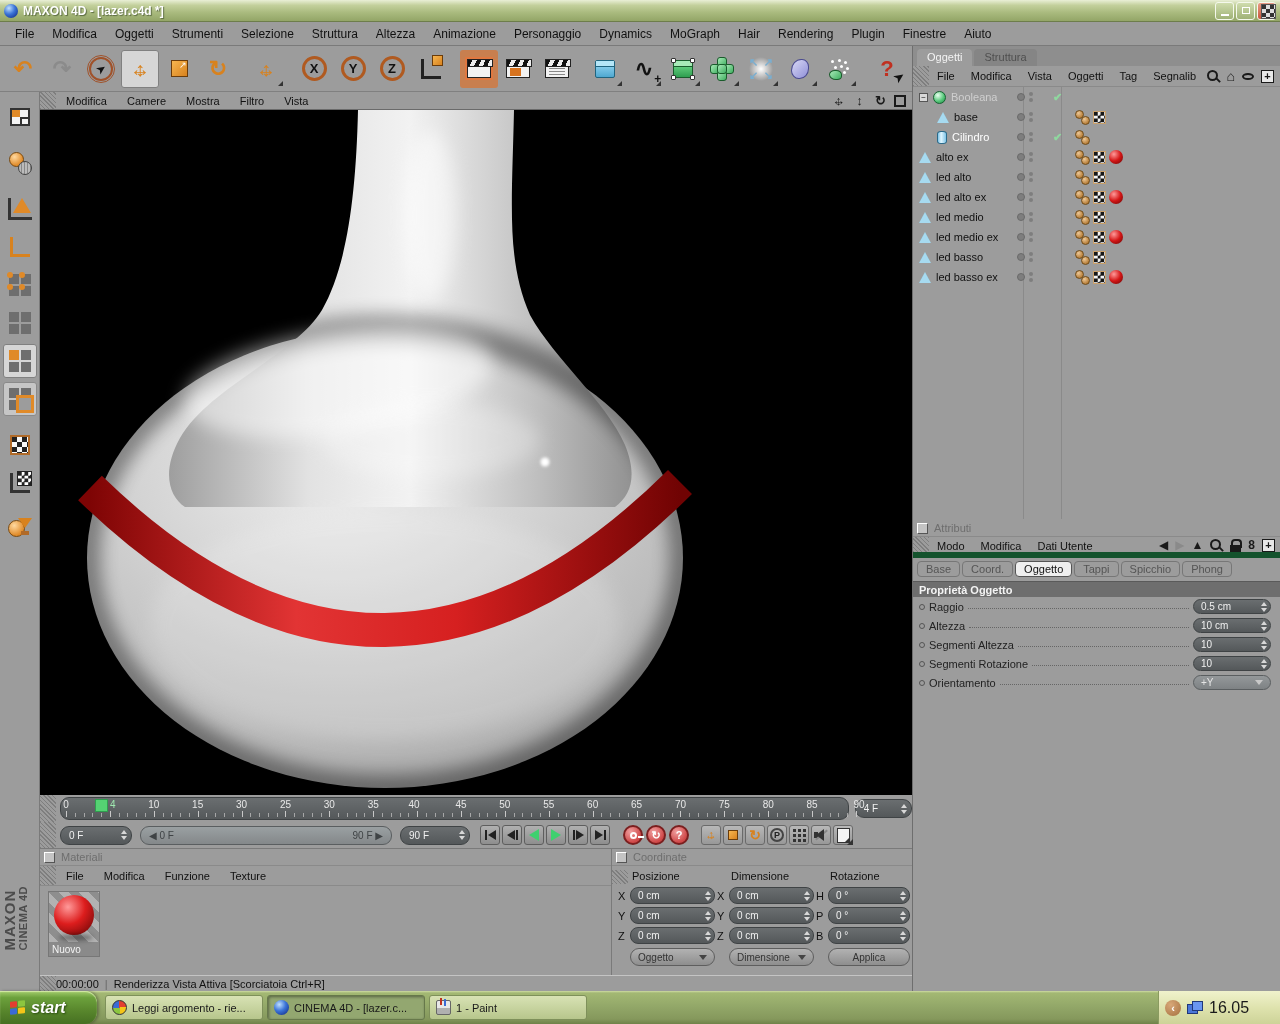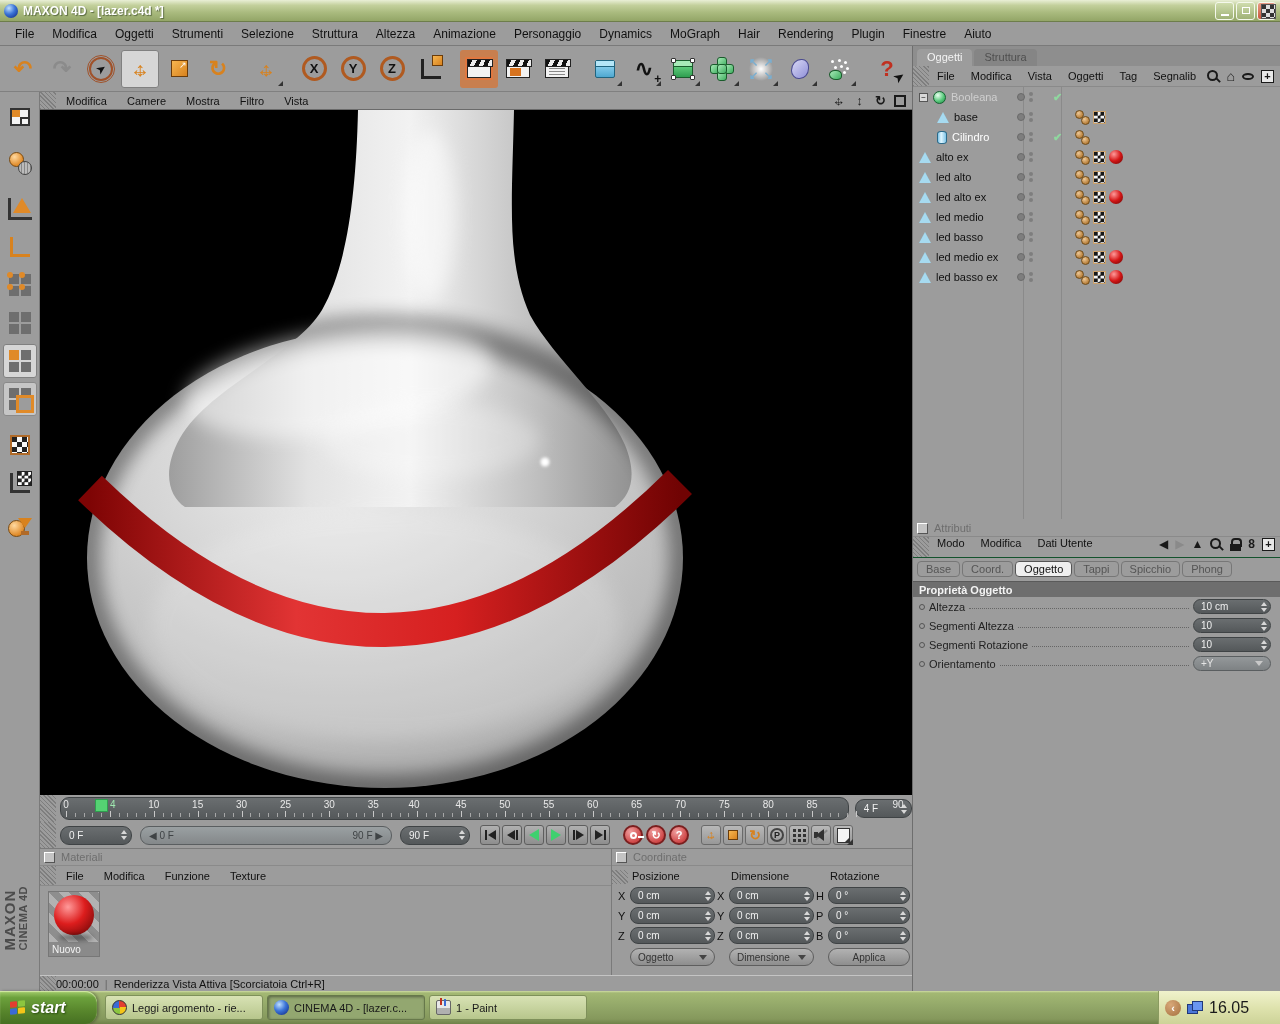--- a/index.html
+++ b/index.html
@@ -297,21 +297,21 @@
   .tag-balls::before, .tag-balls::after { content:""; position:absolute; width:7px; height:7px; border-radius:50%;
     background:radial-gradient(circle at 35% 30%, #eec896, #b9813c 70%); border:1px solid #6e4a18; }
   .tag-balls::before { left:0; top:0; }
   .tag-balls::after { left:6px; top:6px; }
   .tag-checker { width:13px; height:13px; border:1px solid #caa06a; flex:none;
     background:conic-gradient(#f4f4f4 0 25%,#161616 0 50%,#f4f4f4 0 75%,#161616 0); background-size:6.5px 6.5px; }
   .tag-material { width:14px; height:14px; border-radius:50%; flex:none;
     background:radial-gradient(circle at 35% 30%, #ff9a9a 0%, #d41616 50%, #600404 100%); }
 
   #attr { position:absolute; left:0; top:474px; width:368px; }
-  #attr-menubar { height:21px; display:flex; align-items:flex-start; border-bottom:1px solid #14532d; }
+  #attr-menubar { height:21px; display:flex; align-items:flex-end; border-bottom:6px solid #14532d; }
   #attr-menubar .menu-item { padding:0 8px; font-size:11px; color:#111; }
   #attr-objheader { height:23px; display:flex; align-items:center; gap:7px; padding-left:8px; font-size:11px; color:#111; }
   #attr-tabs { height:21px; display:flex; align-items:center; gap:2px; padding-left:4px; }
   .attr-tab { padding:1px 8px; font-size:11px; color:#555; border:1px solid #777; border-radius:4px; }
   .attr-tab.on { background:#efefef; color:#111; border-color:#555; }
   #attr-section { height:16px; background:#6e6e6e; color:#f4f4f4; font-weight:bold; font-size:11px;
     display:flex; align-items:center; padding-left:6px; border-top:1px solid #5a5a5a; margin-top:2px; }
   .prop-row { height:19px; display:flex; align-items:center; padding:0 10px 0 6px; font-size:11px; color:#222; }
   .bullet { width:6px; height:6px; border:1px solid #555; border-radius:50%; margin-right:4px; flex:none; }
   .prop-label { white-space:nowrap; }
@@ -715,21 +715,21 @@
         <span class="tick minor" style="left: 724.778px;"></span>
         <span class="tick minor" style="left: 733.556px;"></span>
         <span class="tick minor" style="left: 742.333px;"></span>
         <span class="tick major" style="left: 751.111px;"></span>
         <span class="tlabel" style="left: 751.111px;">85</span>
         <span class="tick minor" style="left: 759.889px;"></span>
         <span class="tick minor" style="left: 768.667px;"></span>
         <span class="tick minor" style="left: 777.444px;"></span>
         <span class="tick minor" style="left: 786.222px;"></span>
         <span class="tick major" style="left: 795px;"></span>
-        <span class="tlabel" style="left: 837px;">90</span>
+        <span class="tlabel" style="left: 798px;">90</span>
         <div id="playhead" style="left: 34.1111px;"></div>
         <span id="playhead-label" style="left: 49.1111px;">4</span>
       </div>
     <div class="framefield" id="cur-frame">
       <span class="val">4 F</span>
         <span class="spin">
           <i class="up"></i>
           <i class="dn"></i>
         </span>
     </div>
@@ -1109,52 +1109,52 @@
           </div>
           <span class="check"></span>
           <div class="tag-cell">
             <span class="tag-balls"></span>
             <span class="tag-checker"></span>
           </div>
         </div>
         <div class="tree-row">
           <div class="tree-name d0">
             <span class="oicon cone"></span>
-            <span class="lbl">led basso</span>
-          </div>
-          <div class="vis-cell">
-            <span class="dot-big"></span>
-            <span class="dot-col">
-              <i></i>
-              <i></i>
-            </span>
-          </div>
-          <span class="check"></span>
-          <div class="tag-cell">
-            <span class="tag-balls"></span>
-            <span class="tag-checker"></span>
-          </div>
-        </div>
-        <div class="tree-row">
-          <div class="tree-name d0">
-            <span class="oicon cone"></span>
             <span class="lbl">led medio ex</span>
           </div>
           <div class="vis-cell">
             <span class="dot-big"></span>
             <span class="dot-col">
               <i></i>
               <i></i>
             </span>
           </div>
           <span class="check"></span>
           <div class="tag-cell">
             <span class="tag-balls"></span>
             <span class="tag-checker"></span>
             <span class="tag-material"></span>
+          </div>
+        </div>
+        <div class="tree-row">
+          <div class="tree-name d0">
+            <span class="oicon cone"></span>
+            <span class="lbl">led basso</span>
+          </div>
+          <div class="vis-cell">
+            <span class="dot-big"></span>
+            <span class="dot-col">
+              <i></i>
+              <i></i>
+            </span>
+          </div>
+          <span class="check"></span>
+          <div class="tag-cell">
+            <span class="tag-balls"></span>
+            <span class="tag-checker"></span>
           </div>
         </div>
         <div class="tree-row">
           <div class="tree-name d0">
             <span class="oicon cone"></span>
             <span class="lbl">led basso ex</span>
           </div>
           <div class="vis-cell">
             <span class="dot-big"></span>
             <span class="dot-col">
@@ -1196,20 +1196,32 @@
       <div id="attr-tabs">
         <span class="attr-tab">Base</span>
         <span class="attr-tab">Coord.</span>
         <span class="attr-tab on">Oggetto</span>
         <span class="attr-tab">Tappi</span>
         <span class="attr-tab">Spicchio</span>
         <span class="attr-tab">Phong</span>
       </div>
       <div id="attr-section">Proprietà Oggetto</div>
 
+      <div class="prop-row">
+        <span class="bullet"></span>
+          <span class="prop-label">Raggio</span>
+          <span class="leader"></span>
+        <div class="pfield">
+            <span class="val">0.5 cm</span>
+            <span class="spin">
+              <i class="up"></i>
+              <i class="dn"></i>
+            </span>
+          </div>
+      </div>
       <div class="prop-row">
         <span class="bullet"></span>
           <span class="prop-label">Altezza</span>
           <span class="leader"></span>
         <div class="pfield">
             <span class="val">10 cm</span>
             <span class="spin">
               <i class="up"></i>
               <i class="dn"></i>
             </span>

